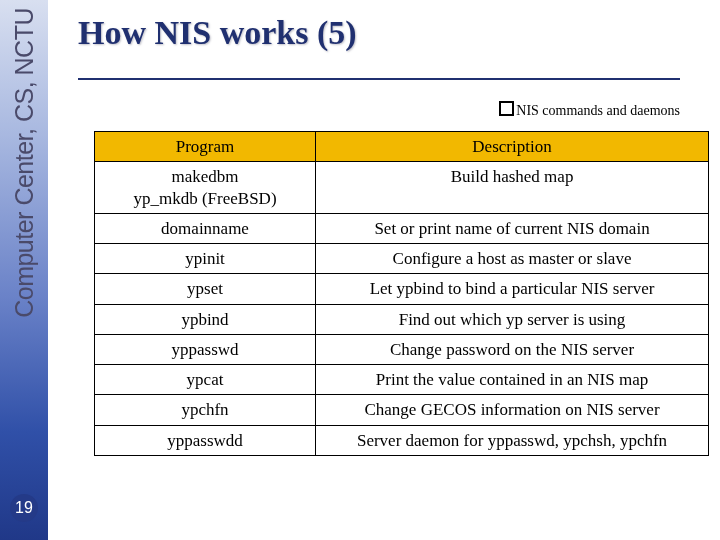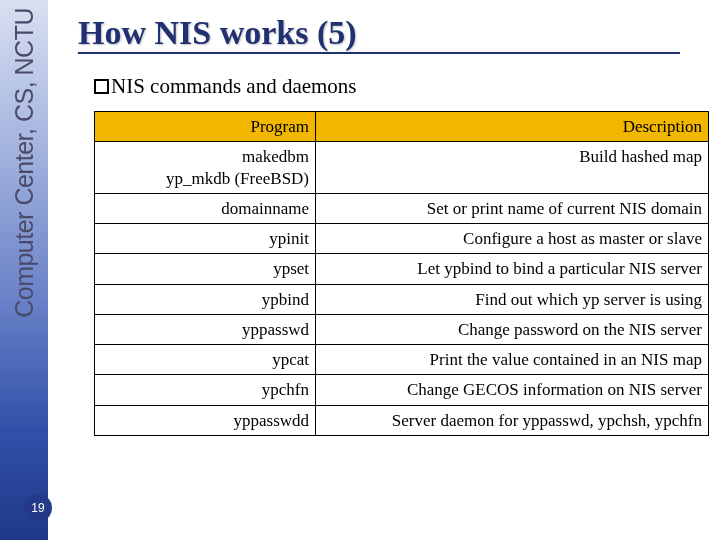--- a/index.html
+++ b/index.html
@@ -27,78 +27,80 @@
     font-size: 25px;
     color: #4a4a6a;
     position: absolute;
     top: 8px;
     left: 10px;
     letter-spacing: -0.5px;
     white-space: nowrap;
   }
   .page-number {
     position: absolute;
-    left: 24px;
+    left: 10px;
     bottom: 18px;
     width: 28px;
     height: 28px;
     background: #243a88;
     color: #fff;
     border-radius: 50%;
     display: flex;
     align-items: center;
     justify-content: center;
     font-family: Arial, sans-serif;
-    font-size: 12px;
+    font-size: 16px;
   }
   .content {
     margin-left: 60px;
     padding-top: 14px;
     padding-right: 40px;
   }
   .title {
     font-family: 'Times New Roman', serif;
     font-size: 34px;
     color: #203070;
     text-shadow: 1px 1px 2px rgba(100,100,120,0.4);
     margin-left: 18px;
+    margin-bottom: 26px;
   }
   .rule {
     border: none;
     border-top: 2px solid #203070;
     margin-left: 18px;
     margin-right: 0;
     margin-bottom: 20px;
   }
   .subtitle {
     font-family: 'Times New Roman', serif;
-    font-size: 21px;
+    font-size: 14px;
     color: #000;
     margin-left: 34px;
     margin-bottom: 12px;
+    text-align: right;
   }
   .subtitle .bullet {
     font-family: Arial, sans-serif;
     display: inline-block;
     width: 15px;
     height: 15px;
     border: 2px solid #000;
     margin-right: 2px;
     position: relative;
     top: 1px;
   }
   table {
     border-collapse: collapse;
     margin-left: 34px;
     width: 615px;
   }
   th, td {
     border: 1.5px solid #000;
     padding: 4px 6px 4px 6px;
-    text-align: right;
+    text-align: center;
     font-family: 'Times New Roman', serif;
     font-size: 17px;
     vertical-align: top;
     line-height: 1.25;
   }
   th {
     background: #f2b800;
     font-weight: normal;
   }
   .col-program { width: 36%; }

